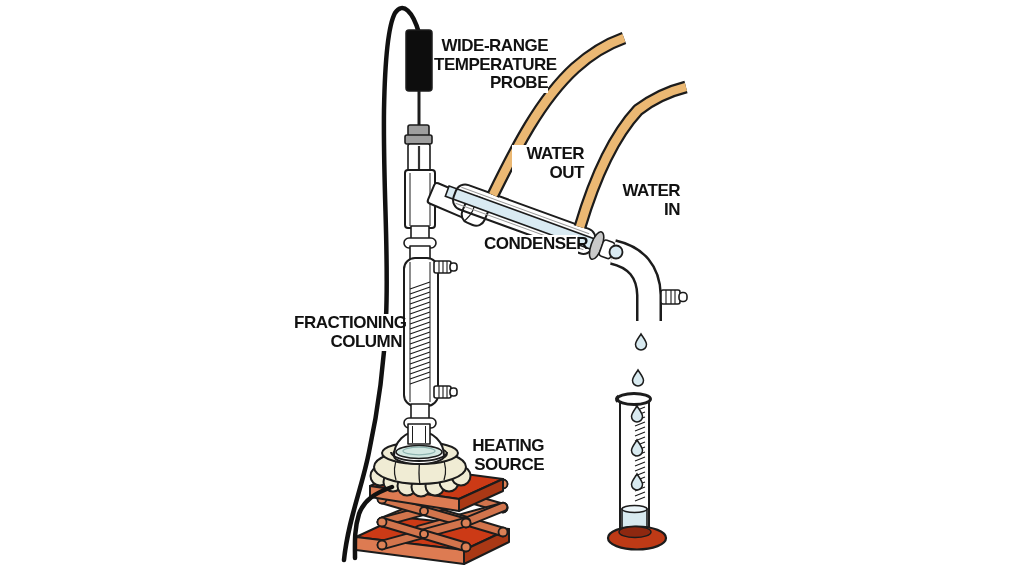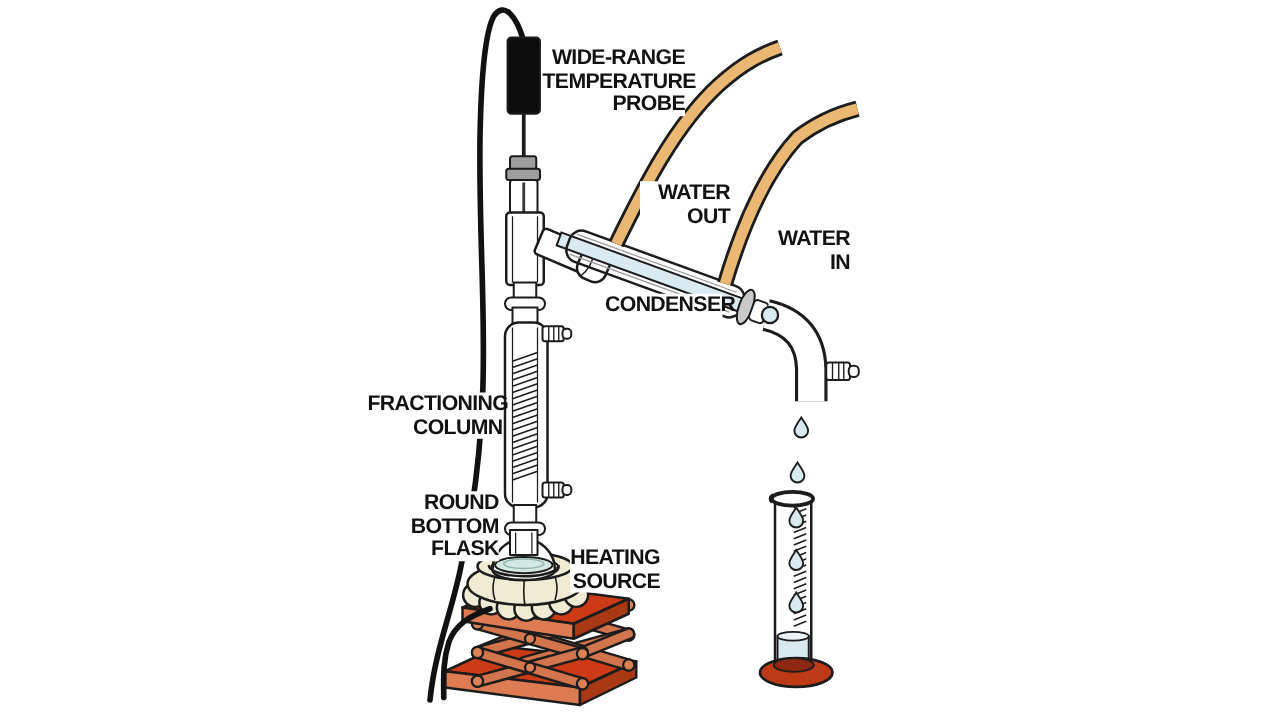--- a/index.html
+++ b/index.html
@@ -217,18 +217,15 @@
   <div class="label t-center" style="left:434px;top:37px;width:114px">WIDE-RANGE
 TEMPERATURE
 PROBE</div>
   <div class="label t-center" style="left:512px;top:145px;width:72px">WATER
 OUT</div>
   <div class="label t-center" style="left:608px;top:182px;width:72px">WATER
 IN</div>
   <div class="label t-center" style="left:484px;top:235px;width:94px">CONDENSER</div>
   <div class="label t-right" style="left:294px;top:314px;width:108px">FRACTIONING
 COLUMN</div>
-  <div class="label t-right" style="left:310px;top:393px;width:89px">ROUND
-BOTTOM
-FLASK</div>
-  <div class="label t-center" style="left:456px;top:437px;width:72px">HEATING
+  <div class="label t-center" style="left:472px;top:437px;width:72px">HEATING
 SOURCE</div>
 </div>
 
 </body></html>

